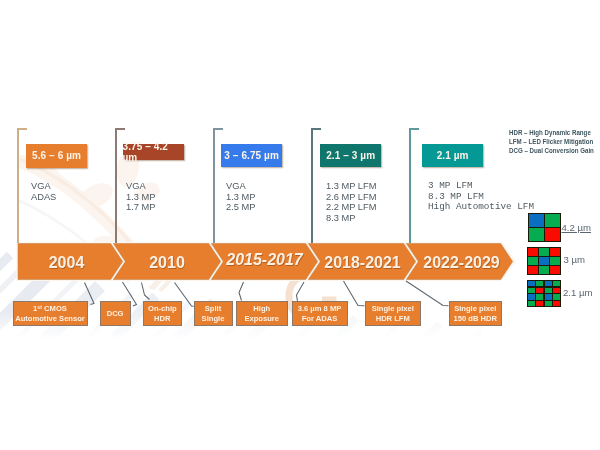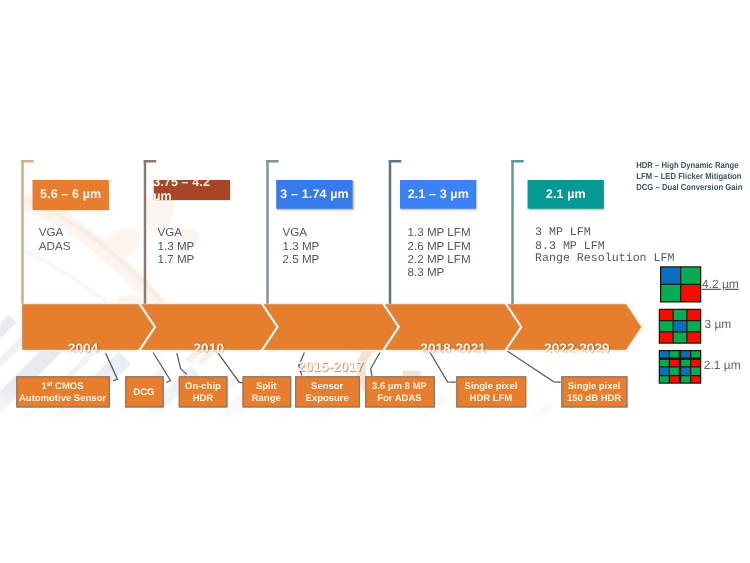--- a/index.html
+++ b/index.html
@@ -19,22 +19,22 @@
   
   .pill{position:absolute;display:flex;align-items:center;justify-content:center;
         color:#fdf3e8;font-weight:bold;font-size:10px;letter-spacing:.1px;
         box-shadow:0.8px 1px 1.2px rgba(110,70,35,.45);}
 
   
   .specs{position:absolute;color:#4e5a61;font-size:9.3px;line-height:10.6px;white-space:nowrap;}
 
   
   #band{position:absolute;left:0;top:0;width:600px;height:450px;}
-  .year{position:absolute;top:254px;color:#fdf0e2;font-weight:bold;font-size:11px;
-        text-align:center;text-shadow:.7px .7px .6px rgba(130,70,25,.55);margin-top:19px;}
+  .year{position:absolute;top:254px;color:#fdf0e2;font-weight:bold;font-size:16px;
+        text-align:center;text-shadow:.7px .7px .6px rgba(130,70,25,.55);}
 
   
   .ms{position:absolute;background:#e77e2e;border:1.25px solid #8d7767;
       display:flex;flex-direction:column;align-items:center;justify-content:center;
       color:#fdf1e4;font-weight:bold;font-size:7.6px;line-height:10.4px;padding-top:1.4px;
       box-sizing:border-box;}
   .ms span{display:block;white-space:nowrap;}
   .ms sup{font-size:5.2px;vertical-align:2.1px;line-height:0;}
 
   
@@ -158,66 +158,66 @@
       <div class="pill" style="left: 122.5px; top: 143.8px; width: 61.3px; height: 16px; background: rgb(168, 68, 40);">3.75 – 4.2 µm</div>
       <div class="specs" style="left: 126px; top: 181px;">
         <div>VGA</div>
         <div>1.3 MP</div>
         <div>1.7 MP</div>
       </div>
       <div class="bracket" style="left: 213.3px; top: 128.2px; height: 115.3px;">
         <div class="v" style="background:#7e949e"></div>
         <div class="h" style="background:#7e949e"></div>
       </div>
-      <div class="pill" style="left: 221px; top: 143.8px; width: 61.3px; height: 23.6px; background: rgb(53, 123, 236);">3 – 1.74 µm</div>
+      <div class="pill" style="left: 221px; top: 143.8px; width: 61.3px; height: 23.6px; background: rgb(53, 123, 236);">3 – 6.75 µm</div>
       <div class="specs" style="left: 226px; top: 181px;">
         <div>VGA</div>
         <div>1.3 MP</div>
         <div>2.5 MP</div>
       </div>
       <div class="bracket" style="left: 311.3px; top: 128.2px; height: 115.3px;">
         <div class="v" style="background:#5b757f"></div>
         <div class="h" style="background:#5b757f"></div>
       </div>
-      <div class="pill" style="left: 320px; top: 143.8px; width: 61.3px; height: 23.6px; background: #3b82f6;">2.1 – 3 µm</div>
+      <div class="pill" style="left: 320px; top: 143.8px; width: 61.3px; height: 23.6px; background: #0f766e;">2.1 – 3 µm</div>
       <div class="specs" style="left: 326px; top: 181px;">
         <div>1.3 MP LFM</div>
         <div>2.6 MP LFM</div>
         <div>2.2 MP LFM</div>
         <div>8.3 MP</div>
       </div>
       <div class="bracket" style="left: 409.3px; top: 128.2px; height: 115.3px;">
         <div class="v" style="background:#5f9a9b"></div>
         <div class="h" style="background:#5f9a9b"></div>
       </div>
       <div class="pill" style="left: 422px; top: 143.8px; width: 61.3px; height: 23.6px; background: rgb(5, 153, 150);">2.1 µm</div>
       <div class="specs" style="left: 428px; top: 181px; font-family: Liberation Mono, monospace;">
         <div>3 MP LFM</div>
         <div>8.3 MP LFM</div>
-        <div>Range Resolution LFM</div>
+        <div>High Automotive LFM</div>
       </div>
     </div>
   <div id="msbox">
       <div class="ms" style="left: 12.5px; top: 300.8px; width: 75px; height: 25.4px;">
         <span>1<sup>st</sup> CMOS</span>
         <span>Automotive Sensor</span>
       </div>
       <div class="ms" style="left: 99.5px; top: 300.8px; width: 31.2px; height: 25.4px;">
         <span>DCG</span>
       </div>
       <div class="ms" style="left: 142.5px; top: 300.8px; width: 39.7px; height: 25.4px;">
         <span>On-chip</span>
         <span>HDR</span>
       </div>
       <div class="ms" style="left: 193.5px; top: 300.8px; width: 39px; height: 25.4px;">
         <span>Split</span>
-        <span>Range</span>
+        <span>Single</span>
       </div>
       <div class="ms" style="left: 236px; top: 300.8px; width: 51.5px; height: 25.4px;">
-        <span>Sensor</span>
+        <span>High</span>
         <span>Exposure</span>
       </div>
       <div class="ms" style="left: 291.5px; top: 300.8px; width: 56px; height: 25.4px;">
         <span>3.6 µm  8 MP</span>
         <span>For ADAS</span>
       </div>
       <div class="ms" style="left: 365px; top: 300.8px; width: 55.5px; height: 25.4px;">
         <span>Single pixel</span>
         <span>HDR LFM</span>
       </div>
@@ -267,16 +267,16 @@
         <i style="background: rgb(6, 172, 80);"></i>
         <i style="background: rgb(6, 172, 80);"></i>
         <i style="background: rgb(251, 10, 0);"></i>
         <i style="background: rgb(6, 172, 80);"></i>
         <i style="background: rgb(251, 10, 0);"></i>
       </div>
       <div class="blabel" style="left: 563px; top: 286.5px;">2.1 µm</div>
     </div>
 <div class="year" style="left: 26.5px; width: 80px; top: 254.2px;">2004</div>
     <div class="year" style="left: 127px; width: 80px; top: 254.2px;">2010</div>
-    <div class="year" style="left: 224.5px; width: 80px; top: 269px;">2015-2017</div>
+    <div class="year" style="left: 224.5px; width: 80px; top: 251px; font-style: italic;">2015-2017</div>
     <div class="year" style="left: 322.5px; width: 80px; top: 254.2px;">2018-2021</div>
     <div class="year" style="left: 421.5px; width: 80px; top: 254.2px;">2022-2029</div>
   </div>
 
 </body></html>

